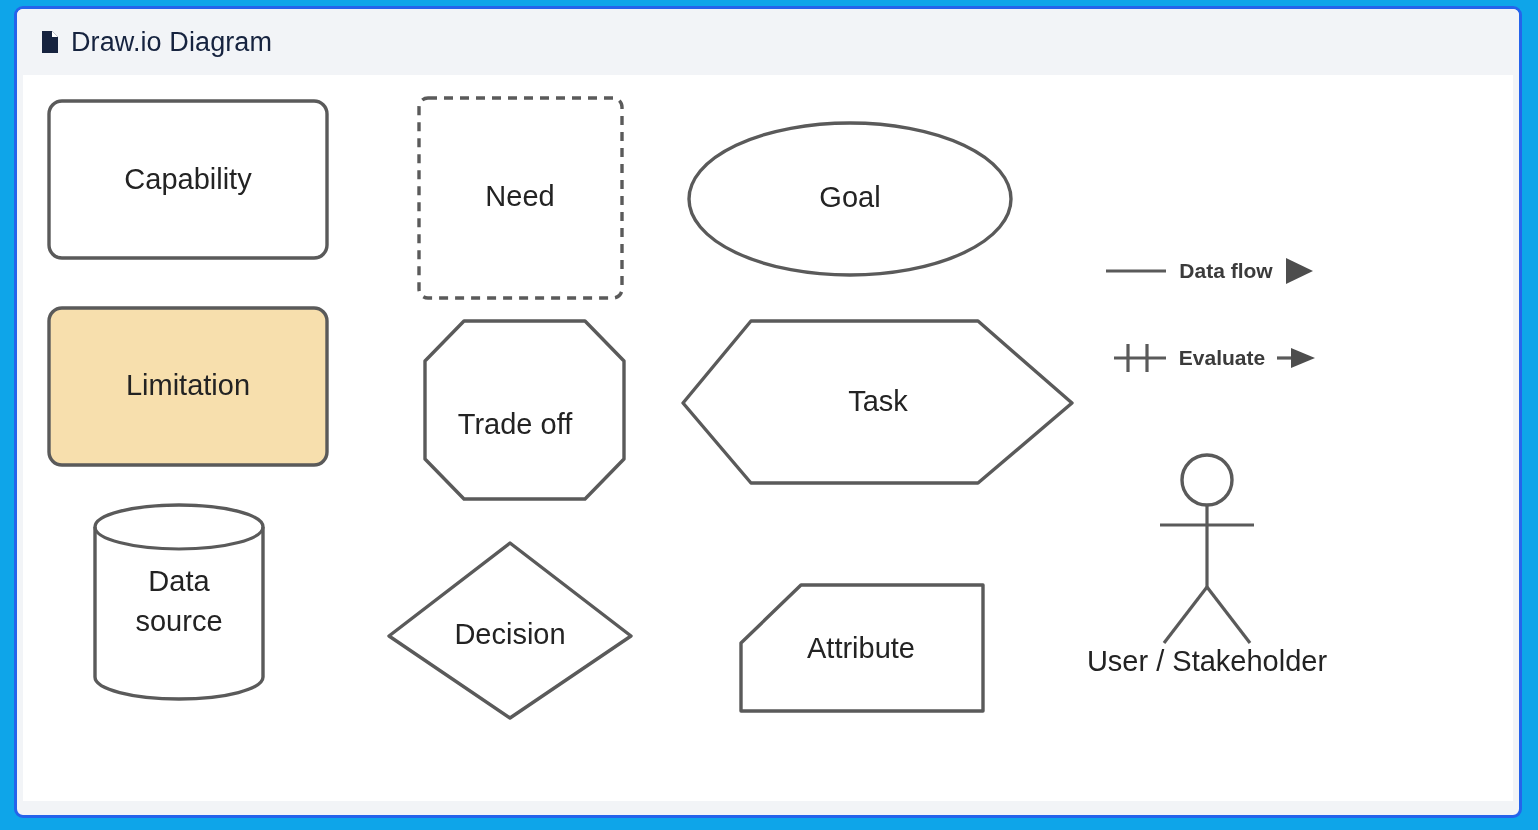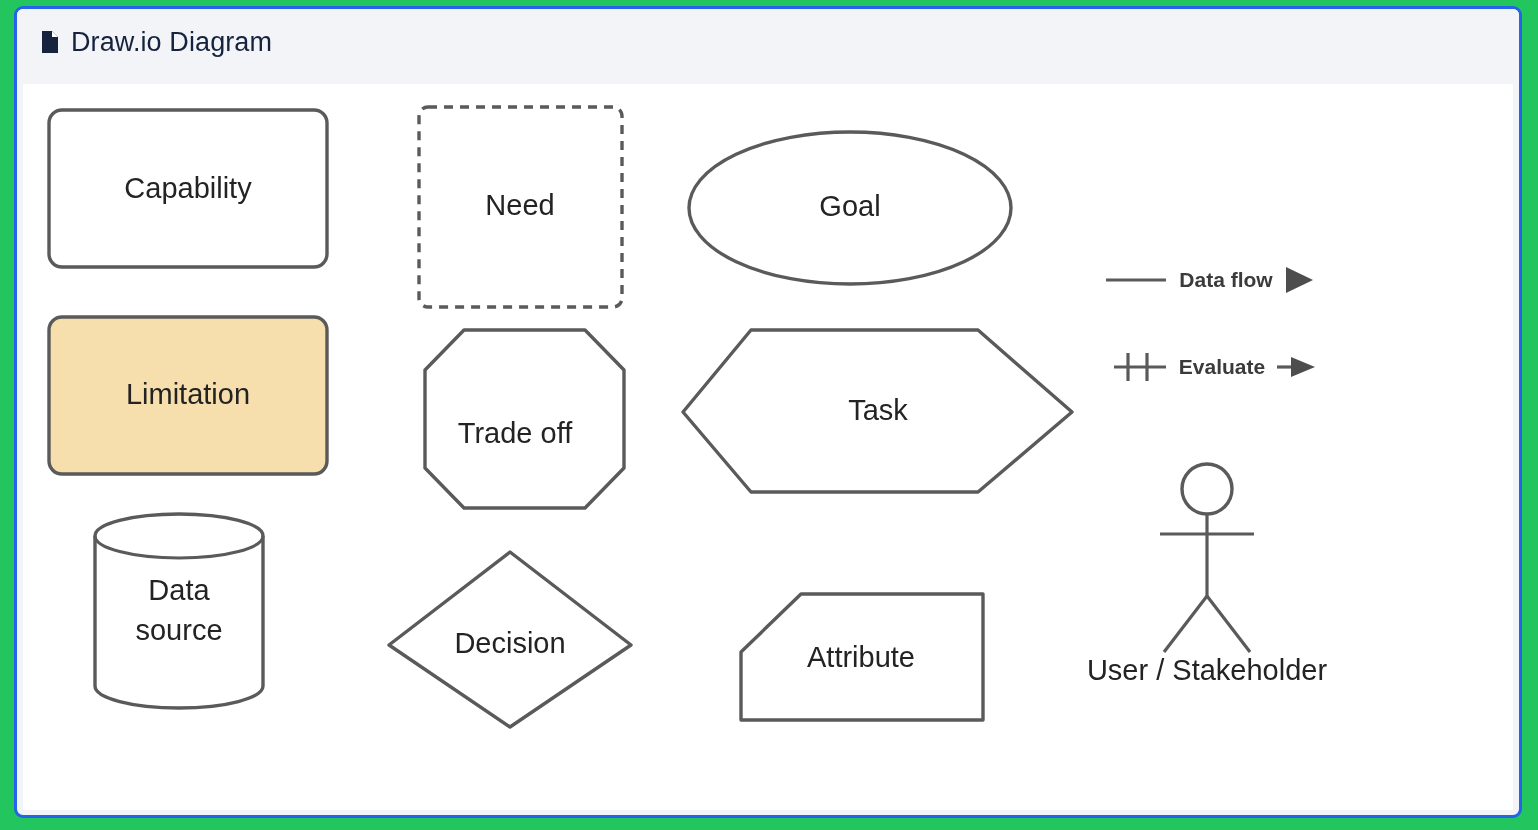--- a/index.html
+++ b/index.html
@@ -6,21 +6,21 @@
     margin: 0;
     padding: 0;
     background: #ffffff;
     font-family: "Liberation Sans", sans-serif;
   }
   #root {
     position: relative;
     width: 1538px;
     height: 830px;
     overflow: hidden;
-    background: #22c55e;
+    background: #0ea5e9;
   }
 
   
   .panel {
     position: absolute;
     left: 14px;
     top: 6px;
     width: 1508px;
     height: 812px;
     box-sizing: border-box;
@@ -55,21 +55,21 @@
     color: #16233f;
     letter-spacing: 0.1px;
     line-height: 1;
     white-space: nowrap;
   }
 
   
   .canvas {
     position: absolute;
     left: 6px;
-    top: 75px;
+    top: 66px;
     width: 1490px;
     height: 726px;
     background: #ffffff;
     overflow: hidden;
   }
   .canvas > svg {
     position: absolute;
     left: 0;
     top: 0;
     display: block;

